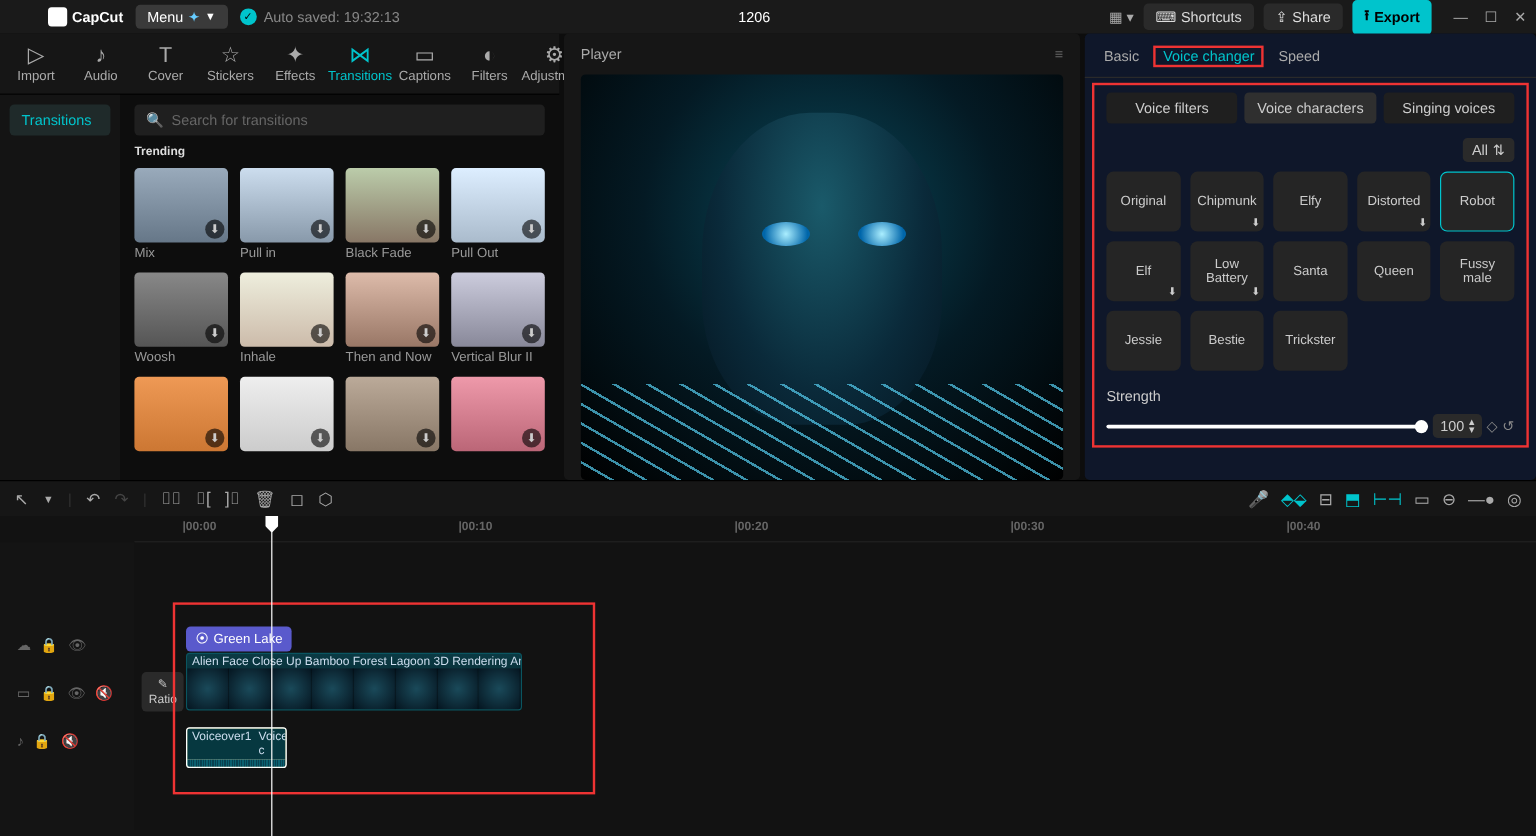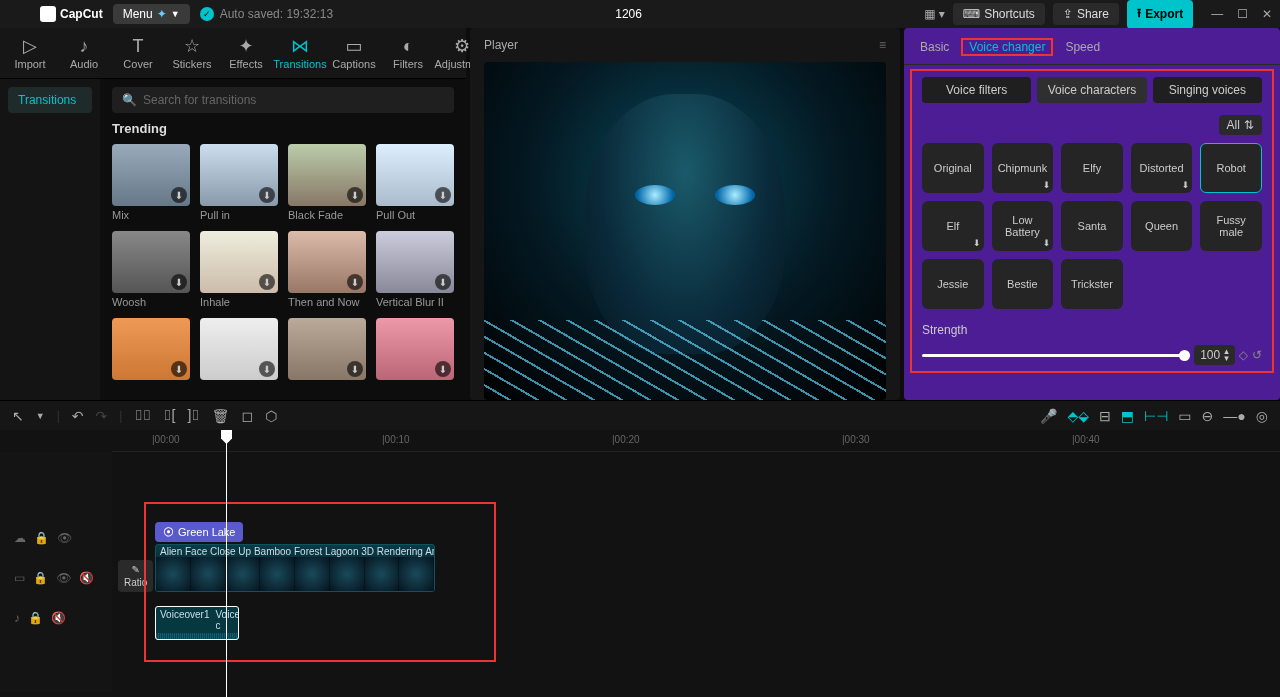--- a/index.html
+++ b/index.html
@@ -19,39 +19,39 @@
 .left-panel { width: 466px; display: flex; flex-direction: column; }
 .toolbar-top { display: flex; padding: 4px 10px; gap: 14px; border-bottom: 1px solid #000; background: #161616;}
 .tool-item { display: flex; flex-direction: column; align-items: center; gap: 2px; padding: 4px 2px; color: #aaa; font-size: 11px; min-width: 40px; cursor: pointer;}
 .tool-item.active { color: #00c4cc; }
 .tool-icon { font-size: 18px; height: 20px; display: flex; align-items: center; }
 .left-body { display: flex; flex: 1; }
 .side-tabs { width: 100px; padding: 8px; background: #141414;}
 .side-tab { color: #00c4cc; padding: 6px 10px; background: #1f2a2a; border-radius: 4px; font-size: 12px;}
 .trans-panel { flex: 1; padding: 8px 12px; overflow: hidden; }
 .search-box { background: #1f1f1f; padding: 6px 10px; border-radius: 4px; color: #777; display: flex; align-items: center; gap: 6px; margin-bottom: 8px;}
-.section-title { color: #ddd; font-weight: 600; margin-bottom: 8px; font-size: 13px;}
+.section-title { color: #ddd; font-weight: 600; margin-bottom: 8px; font-size: 10px;}
 .thumb-grid { display: grid; grid-template-columns: repeat(4, 1fr); gap: 10px; }
 .thumb { display: flex; flex-direction: column; gap: 3px; }
 .thumb-img { height: 62px; border-radius: 4px; position: relative; overflow: hidden; }
 .dl-badge { position: absolute; bottom: 3px; right: 3px; width: 16px; height: 16px; background: rgba(0,0,0,0.6); border-radius: 50%; display:flex;align-items:center;justify-content:center;font-size:10px;}
 .thumb-label { color: #999; font-size: 11px; }
 .center-panel { flex: 1; background: #161616; margin: 0 4px; display: flex; flex-direction: column; border-radius: 4px;}
 .player-header { padding: 10px 14px; color: #aaa; display:flex; justify-content:space-between; align-items:center;}
 .preview { flex: 1; margin: 0 14px; border-radius: 4px; background: radial-gradient(circle at 50% 35%, #0a4a5c 0%, #041a24 50%, #000 100%); position: relative; overflow:hidden;}
 .alien-head { position:absolute; left:50%; top:48%; transform:translate(-50%,-50%); width:200px; height:260px; background: radial-gradient(ellipse at 50% 30%, #1a5a6a 0%, #0a2a3a 60%, #051520 100%); border-radius: 45% 45% 40% 40%;}
 .alien-eye { position:absolute; width:40px; height:20px; background: radial-gradient(circle, #aef 0%, #06a 80%); border-radius:50%; top:35%; }
 .alien-eye.l{left:25%} .alien-eye.r{right:15%}
 .suit-lines { position:absolute; bottom:0; left:0; right:0; height:80px; background: repeating-linear-gradient(30deg, transparent 0 12px, #5ce 12px 14px); opacity:0.7;}
 .player-controls { padding: 10px 14px; display: flex; align-items: center; gap: 10px; color: #888;}
 .time-current { color: #00c4cc; }
 .pc-center { flex:1; text-align:center; font-size: 16px; color:#ccc;}
 .pc-right { display:flex; gap:10px; align-items:center;}
 .ratio-btn { border:1px solid #555; padding:1px 4px; border-radius:3px; font-size:10px;}
-.right-panel { width: 376px; background: #4c1d95; border-radius: 4px; padding: 0 0 10px 0;}
+.right-panel { width: 376px; background: #0f172a; border-radius: 4px; padding: 0 0 10px 0;}
 .inspector-tabs { display: flex; gap: 18px; padding: 12px 16px 0; border-bottom: 1px solid #2a2a2a;}
 .insp-tab { color: #aaa; padding-bottom: 10px; cursor:pointer;}
 .insp-tab.active { color: #00c4cc; }
 .red-box-tab { border: 2px solid #e33; padding: 0 6px; margin:-2px -6px 0;}
 .red-box-panel { border: 2px solid #e33; margin: 4px 6px; padding: 6px 10px; }
 .voice-subtabs { display:flex; gap:6px; margin-bottom:12px;}
 .vst { flex:1; text-align:center; padding:6px; background:#1f1f1f; border-radius:4px; color:#ccc; cursor:pointer; font-size:12px;}
 .vst.active { background:#2f2f2f; }
 .all-filter { text-align:right; margin-bottom:8px;}
 .all-btn { background:#2a2a2a; padding:3px 8px; border-radius:4px; display:inline-flex; gap:4px; align-items:center;}
@@ -63,21 +63,21 @@
 .strength-label { color:#ccc; margin-bottom:8px; font-size:12px;}
 .slider-row { display:flex; align-items:center; gap:4px;}
 .slider-track { flex:1; height:3px; background:#fff; border-radius:2px; position:relative;}
 .slider-thumb { position:absolute; right:0; top:-4px; width:11px; height:11px; background:#fff; border-radius:50%;}
 .spin-box { background:#2a2a2a; padding:3px 6px; border-radius:4px; display:flex; align-items:center; gap:4px;}
 .timeline-bar { height: 30px; background: #161616; display:flex; align-items:center; padding:0 12px; gap:12px; border-top:1px solid #000;}
 .tl-right { margin-left:auto; display:flex; gap:10px; align-items:center; color:#888;}
 .tl-icon{ color:#aaa; font-size:14px; cursor:pointer;}
 .tl-icon.cyan{color:#00c4cc;}
 .timeline { flex:1; background:#121212; position:relative; }
-.ruler { height:22px; position:relative; border-bottom:1px solid #222; margin-left:112px;}
+.ruler { height:22px; position:relative; border-bottom:1px solid #222; margin-left:112px;font-weight:bold;}
 .ruler-tick { position:absolute; top:4px; font-size:10px; color:#666;}
 .playhead { position:absolute; top:0; bottom:0; width:1px; background:#fff; left:226px; z-index:5;}
 .playhead::before{content:''; position:absolute; top:0; left:-5px; width:11px; height:14px; background:#fff; clip-path: polygon(0 0,100% 0,100% 60%,50% 100%,0 60%);}
 .tracks-area { position: relative; height: 240px; }
 .track-gutter { position:absolute; left:0; top:0; bottom:0; width:112px; background:#141414;}
 .gutter-row { height:40px; display:flex; align-items:center; gap:8px; padding-left:14px; color:#666;}
 .cover-btn { position:absolute; left:118px; top:108px; background:#2a2a2a; padding:4px 6px; border-radius:4px; font-size:10px; color:#ccc; display:flex; flex-direction:column; align-items:center; gap:2px;}
 .tl-red-box { position:absolute; left:144px; top:50px; width:352px; height:160px; border:2px solid #e33;}
 .clip { position:absolute; border-radius:3px; overflow:hidden;}
 .clip-label-pill { position:absolute; left:155px; top:70px; background:#5a5acc; color:#fff; padding:4px 8px; border-radius:4px; font-size:11px; display:flex; gap:4px; align-items:center;}

